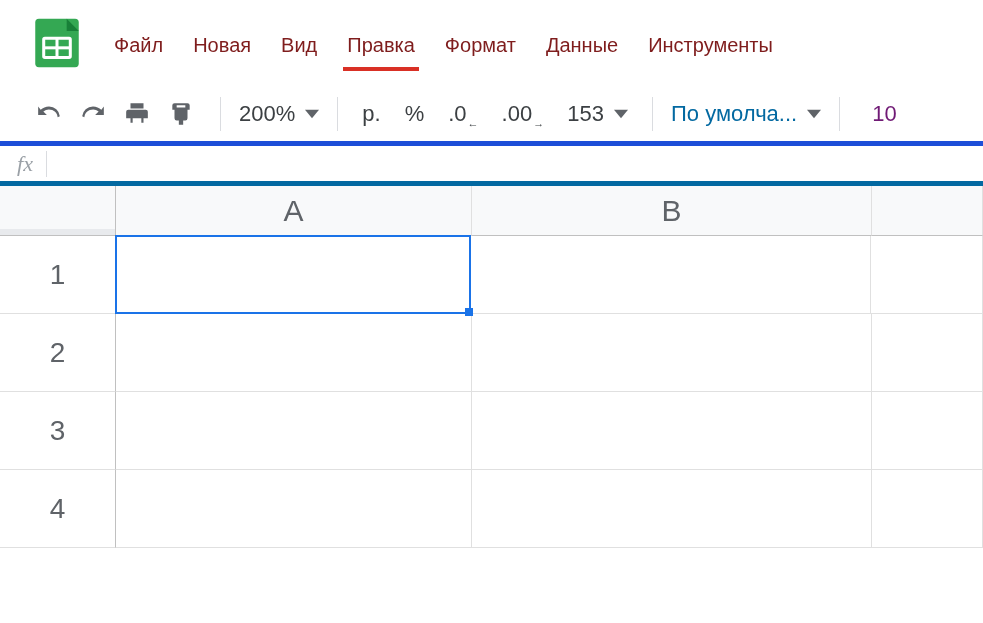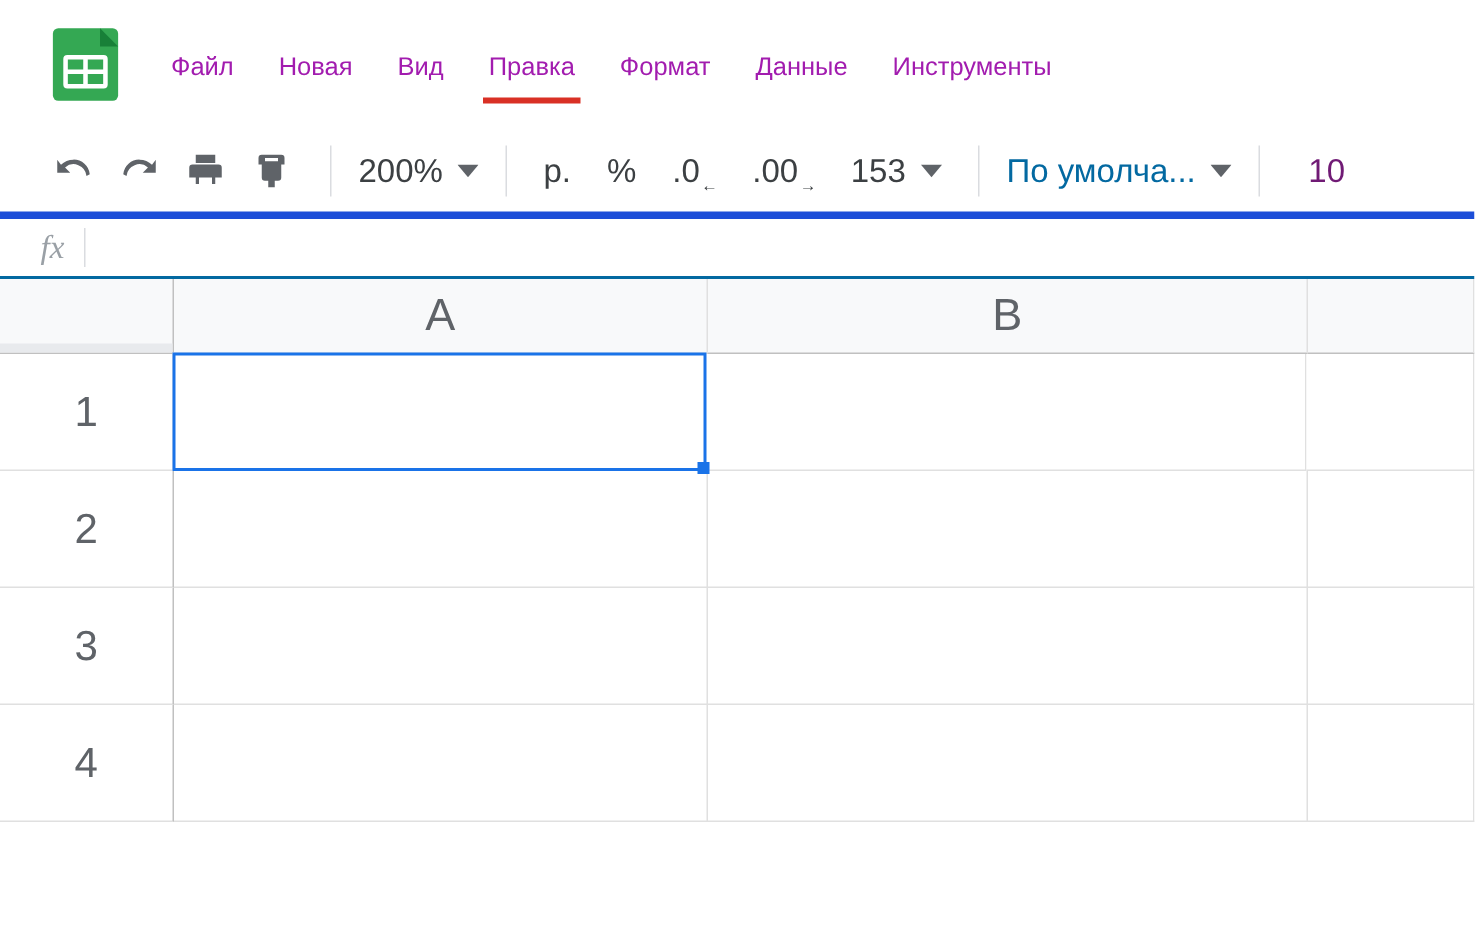--- a/index.html
+++ b/index.html
@@ -18,22 +18,22 @@
   .logo { width: 58px; height: 58px; margin-right: 28px; flex-shrink: 0; }
   .title-block { display: flex; flex-direction: column; }
   .title-row { display: flex; align-items: center; height: 40px; }
   .doc-title { font-size: 30px; color: #80868b; margin-right: 22px; }
   .title-icon { width: 28px; height: 28px; margin-right: 18px; color: #5f6368; display:flex; align-items:center; justify-content:center; cursor:pointer; }
   .title-icon svg { width: 26px; height: 26px; }
 
   
   .menubar { display: flex; align-items: center; margin-top: 14px; height: 40px; }
   .menu-item {
-    font-size: 17px;
-    color: #a21caf;
+    font-size: 20px;
+    color: #7f1d1d;
     padding: 4px 0 10px;
     margin-right: 30px;
     cursor: pointer;
     position: relative;
   }
   .menu-item.active::after {
     content: "";
     position: absolute;
     left: -4px; right: -4px; bottom: -4px;
     height: 4px;
@@ -58,22 +58,22 @@
   .fmt-group { display:flex; align-items:center; }
   .fmt { font-size: 22px; color:#3c4043; margin: 0 12px; cursor:pointer; }
   .subarrow { font-size: 11px; position: relative; top: 6px; left: 1px; }
   .font-select { display:flex; align-items:center; font-size:22px; color:#0369a1; cursor:pointer; margin: 0 6px; }
   .font-size { font-size:22px; color:#701a75; margin-left: 20px; }
 
   
   .formula-bar {
     display:flex; align-items:center;
     height: 40px;
-    border-bottom: 2px solid #0369a1;
-    padding-left: 18px;
+    border-bottom: 5px solid #0369a1;
+    padding-left: 8px;
   }
   .fx { font-style: italic; font-family: "Times New Roman", serif; font-size: 22px; color:#9aa0a6; width: 34px; text-align:center; }
   .formula-sep { width:1px; height: 26px; background:#dadce0; margin: 0 8px 0 4px; }
   .formula-input { flex:1; height:100%; border:none; outline:none; font-size:18px; }
 
   
   .grid { display:flex; height: calc(623px - 258px); }
   .row-headers { display:flex; flex-direction:column; }
   .corner {
     width: 116px; height: 50px;

